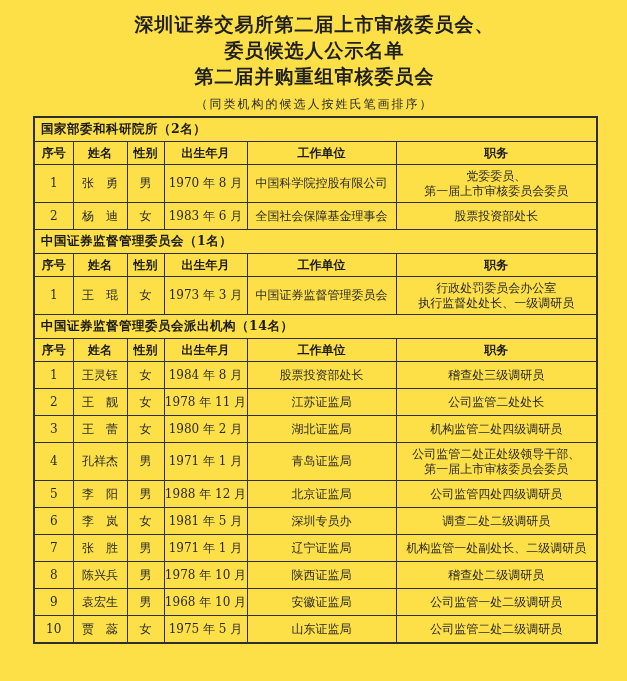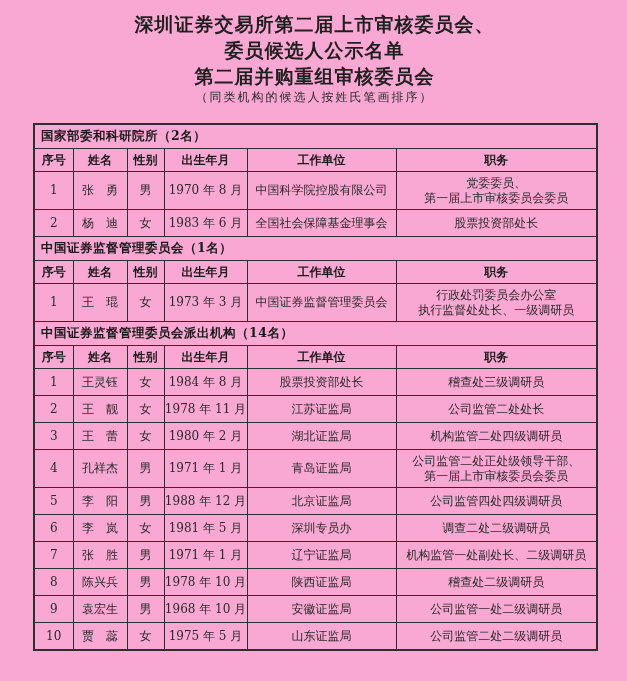--- a/index.html
+++ b/index.html
@@ -5,44 +5,45 @@
   html, body {
     margin: 0;
     padding: 0;
     background: #ffffff;
   }
   .page {
     position: relative;
     width: 627px;
     height: 681px;
     box-sizing: border-box;
-    background: #f9a8d4;
+    background: #fde047;
     font-family: "DejaVu Serif", "Liberation Serif", serif;
     color: #1f1f1f;
     overflow: hidden;
     padding: 11px 31px 0 33px;
   }
   .title-block {
     text-align: center;
   }
   .title-line {
     font-size: 19px;
     font-weight: bold;
     line-height: 26px;
     letter-spacing: 1px;
     white-space: nowrap;
   }
   .subtitle {
     font-size: 12px;
     letter-spacing: 2px;
+    margin-top: 7px;
     line-height: 16px;
     color: #2a2a2a;
   }
   table.candidate-table {
-    margin-top: 18px;
+    margin-top: 4px;
     width: 563px;
     border-collapse: collapse;
     table-layout: fixed;
     border: 2px solid #2e2e2e;
   }
   .candidate-table td, .candidate-table th {
     border: 1px solid #2e2e2e;
     font-size: 12px;
     text-align: center;
     vertical-align: middle;

